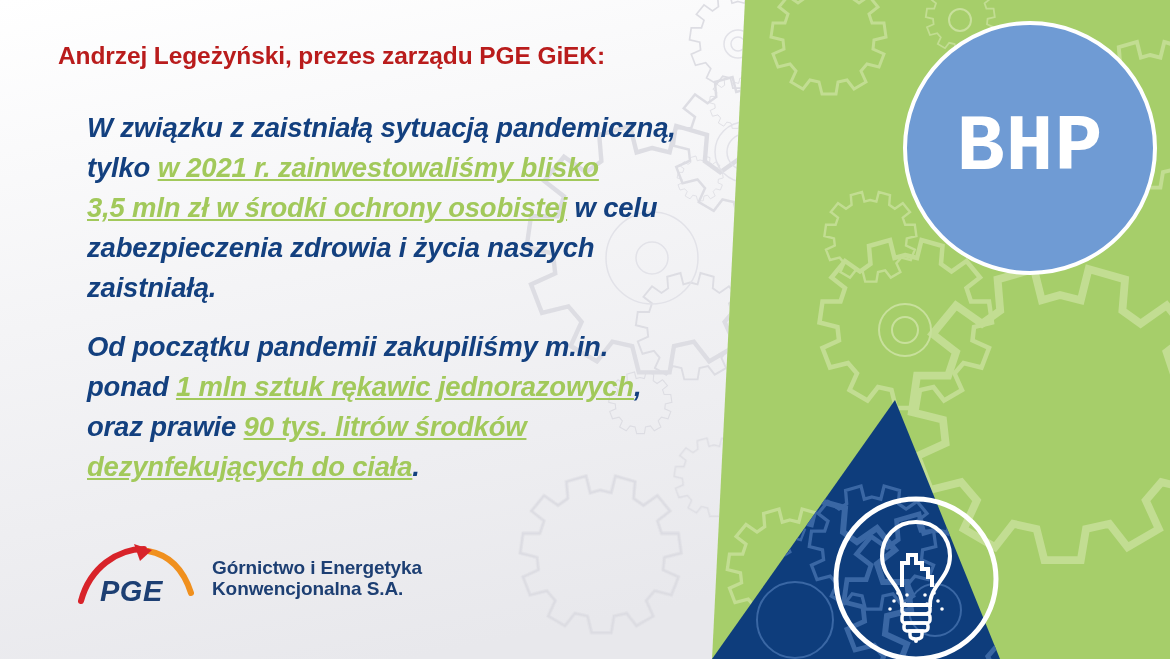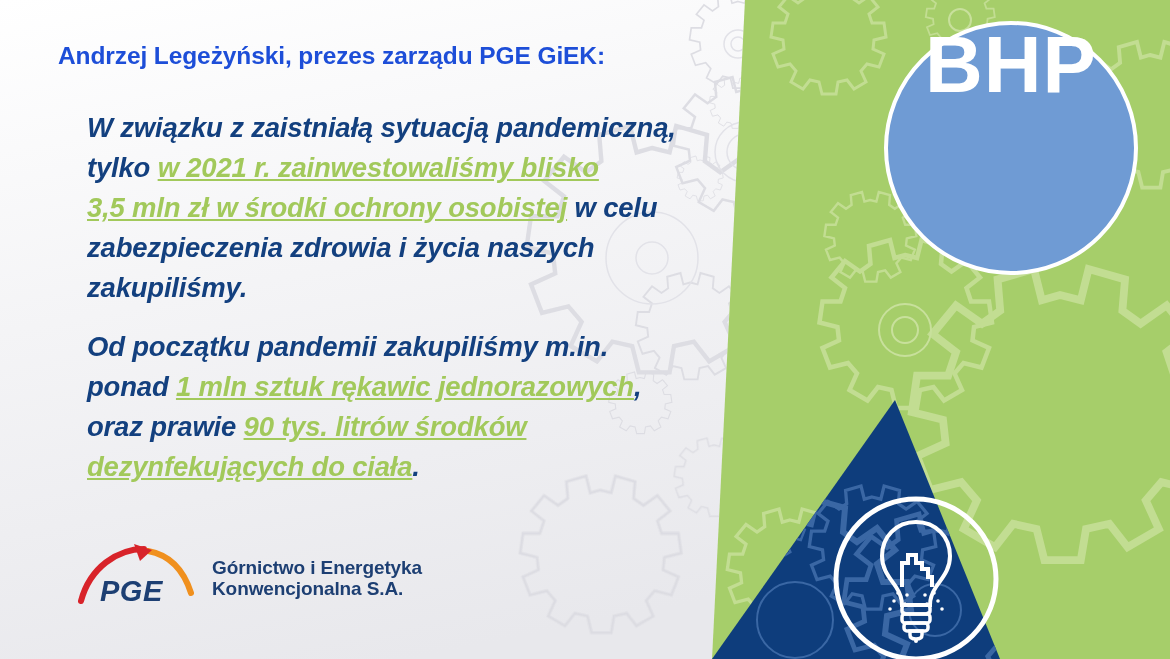--- a/index.html
+++ b/index.html
@@ -35,21 +35,21 @@
     z-index: 5;
     pointer-events: none;
   }
 
   .attribution {
     position: absolute;
     left: 58px;
     top: 42px;
     font-size: 24.5px;
     font-weight: bold;
-    color: #1d4ed8;
+    color: #b91c1c;
     letter-spacing: -0.1px;
     white-space: nowrap;
   }
 
   .para {
     position: absolute;
     left: 58px;
     font-style: italic;
     font-weight: bold;
     font-size: 27.5px;
@@ -86,31 +86,33 @@
     line-height: 21px;
     color: #1d3f73;
     font-weight: 600;
     letter-spacing: -0.1px;
     white-space: nowrap;
   }
 
   
   .bhp-badge {
     position: absolute;
-    left: 884px;
+    left: 903px;
     top: 21px;
     width: 254px;
     height: 254px;
     border-radius: 50%;
     background: #6f9bd4;
     border: 4px solid #ffffff;
     box-sizing: border-box;
     display: flex;
+    align-items: center;
     justify-content: center;
     z-index: 6;
+    font-family: Liberation Mono, monospace;
   }
   .bhp-label {
     color: #ffffff;
     font-size: 80px;
     font-weight: bold;
     letter-spacing: 1px;
     line-height: 1;
   }
 
   
@@ -258,21 +260,21 @@
 
   <div class="content">
 
     <div class="attribution">Andrzej Legeżyński, prezes zarządu PGE GiEK:</div>
 
     <div class="para para-1" id="para1">
         <span class="line"><span class="navy">W związku z zaistniałą sytuacją pandemiczną,</span></span>
         <span class="line"><span class="navy">tylko </span><span class="green">w 2021 r. zainwestowaliśmy blisko</span></span>
         <span class="line"><span class="green">3,5 mln zł w środki ochrony osobistej</span><span class="navy"> w celu</span></span>
         <span class="line"><span class="navy">zabezpieczenia zdrowia i życia naszych</span></span>
-        <span class="line"><span class="navy">zakupiliśmy.</span></span>
+        <span class="line"><span class="navy">zaistniałą.</span></span>
       </div>
 
     <div class="para para-2" id="para2">
         <span class="line"><span class="navy">Od początku pandemii zakupiliśmy m.in.</span></span>
         <span class="line"><span class="navy">ponad </span><span class="green">1 mln sztuk rękawic jednorazowych</span><span class="navy">,</span></span>
         <span class="line"><span class="navy">oraz prawie </span><span class="green">90 tys. litrów środków</span></span>
         <span class="line"><span class="green">dezynfekujących do ciała</span><span class="navy">.</span></span>
       </div>
 
   </div>

